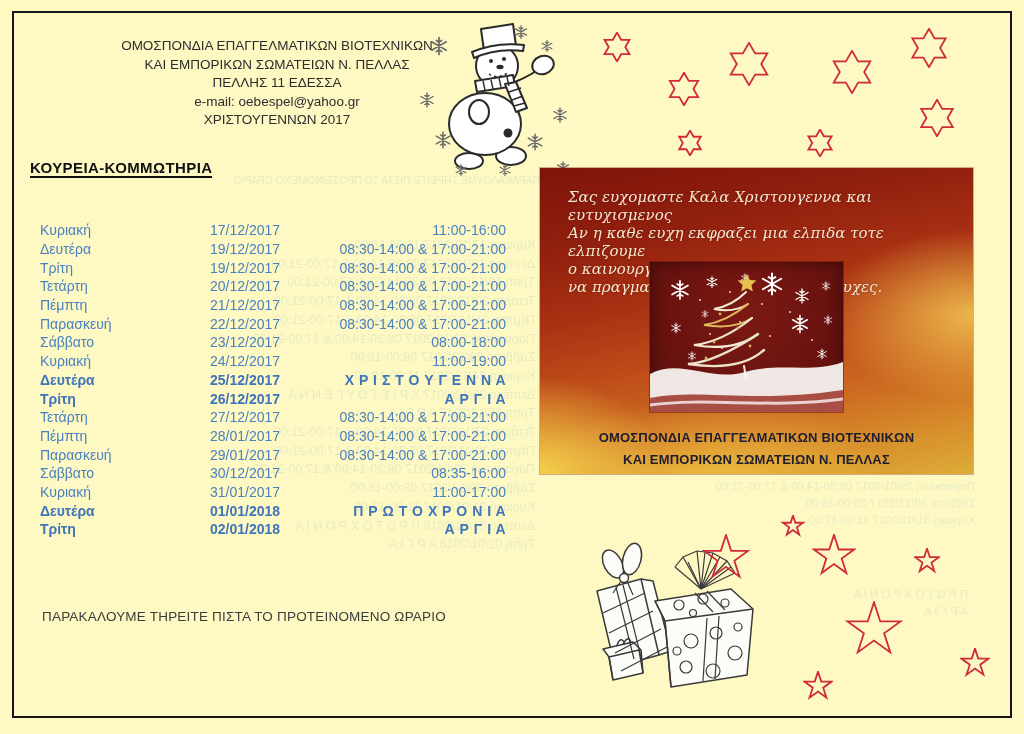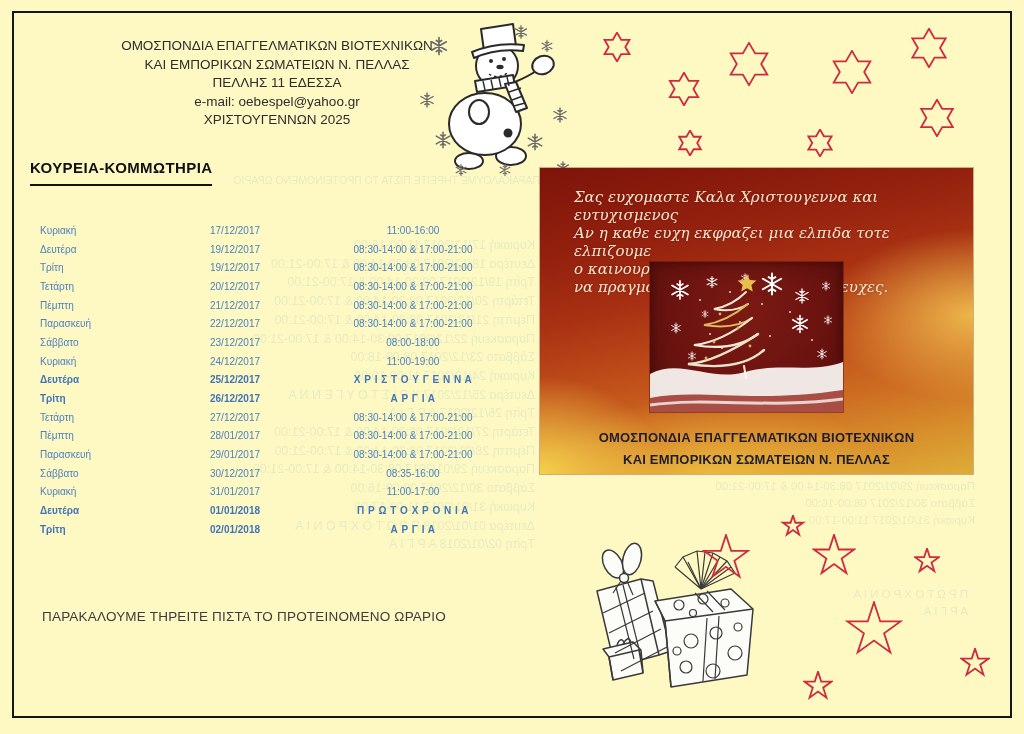--- a/index.html
+++ b/index.html
@@ -4,42 +4,42 @@
 <style>
   html,body{margin:0;padding:0;background:#e7e8e3;}
   .scan{position:relative;width:1024px;height:734px;background:#fef9c3;overflow:hidden;
         font-family:"Liberation Sans",sans-serif;}
   .frame{position:absolute;left:12px;top:11px;width:996px;height:703px;border:2px solid #151515;}
   
   .header{position:absolute;left:93px;top:37px;width:368px;text-align:center;color:#2d2d2d;
           font-size:13.5px;line-height:18.5px;}
   
   .section-title{position:absolute;left:30px;top:159px;font-size:15px;font-weight:bold;color:#111;
-          border-bottom:2.5px solid #111;padding-bottom:8px;letter-spacing:.4px;}
-  
-  .schedule{position:absolute;left:40px;top:221px;color:#4a80c1;font-size:10px;}
+          border-bottom:2.5px solid #111;padding-bottom:0;letter-spacing:.4px;}
+  
+  .schedule{position:absolute;left:40px;top:221px;color:#4a80c1;font-size:14px;}
   .srow{display:flex;height:18.7px;align-items:center;}
   .srow .c-day{width:170px;}
   .srow .c-date{width:74px;}
-  .srow .c-hours{width:186px;text-align:center;margin-left:36px;white-space:nowrap;}
+  .srow .c-hours{width:186px;text-align:right;margin-left:36px;white-space:nowrap;}
   .srow.em{font-weight:bold;color:#3f74ba;}
   .srow.em .c-hours{letter-spacing:.5px;}
   
   .footnote{position:absolute;left:42px;top:609px;font-size:13.5px;color:#3c3c3c;letter-spacing:.2px;}
   
   .card{position:absolute;left:540px;top:168px;width:433px;height:306px;
     background:
       radial-gradient(ellipse 55% 45% at 100% 48%, rgba(250,215,90,.75), rgba(250,215,90,0) 62%),
       radial-gradient(ellipse 50% 55% at 0% 100%, rgba(247,214,78,.95), rgba(247,214,78,0) 58%),
       radial-gradient(ellipse 70% 45% at 40% 102%, rgba(240,196,66,.85), rgba(240,196,66,0) 60%),
       linear-gradient(168deg,#7e140a 0%,#92200e 22%,#a93113 40%,#c04f1a 58%,#cd6d22 74%,#d8912c 88%,#ddac38 100%);
     box-shadow:0 0 0 1px rgba(120,30,10,.35);}
   .card-greeting{position:absolute;left:28px;top:20px;width:390px;color:#f4e7d0;
       font-family:"DejaVu Serif",serif;font-style:italic;font-size:15px;line-height:18px;
-      text-shadow:0 0 2px rgba(80,10,5,.45);margin-left:6px;}
+      text-shadow:0 0 2px rgba(80,10,5,.45);}
   .card-pic{position:absolute;left:110px;top:94px;width:193px;height:150px;background:
       radial-gradient(ellipse at 50% 35%, #7c1a13 0%, #6b1310 55%, #55100c 100%);
       box-shadow:inset 0 0 14px rgba(30,0,0,.55), 0 0 0 1px rgba(90,15,8,.5);}
   .card-org{position:absolute;left:0;right:0;top:259px;text-align:center;color:#1d1d30;
       font-weight:bold;font-size:13px;line-height:22px;letter-spacing:.2px;}
   
   .ghost{position:absolute;color:#4f93b5;opacity:.13;transform:scaleX(-1);filter:blur(.5px);
       white-space:nowrap;pointer-events:none;}
   
   .dec{position:absolute;}
@@ -59,21 +59,21 @@
     </defs>
   </svg>
 
   <div class="frame"></div>
 
   <div class="header">
     <div>ΟΜΟΣΠΟΝΔΙΑ ΕΠΑΓΓΕΛΜΑΤΙΚΩΝ ΒΙΟΤΕΧΝΙΚΩΝ</div>
     <div>ΚΑΙ ΕΜΠΟΡΙΚΩΝ  ΣΩΜΑΤΕΙΩΝ Ν. ΠΕΛΛΑΣ</div>
     <div>ΠΕΛΛΗΣ 11 ΕΔΕΣΣΑ</div>
     <div>e-mail: oebespel@yahoo.gr</div>
-    <div>ΧΡΙΣΤΟΥΓΕΝΝΩΝ 2025</div>
+    <div>ΧΡΙΣΤΟΥΓΕΝΝΩΝ 2017</div>
   </div>
 
   <div class="section-title">ΚΟΥΡΕΙΑ-ΚΟΜΜΩΤΗΡΙΑ</div>
 
   <div class="schedule" id="schedule">
       <div class="srow">
         <span class="c-day">Κυριακή</span>
         <span class="c-date">17/12/2017</span>
         <span class="c-hours">11:00-16:00</span>
       </div>

